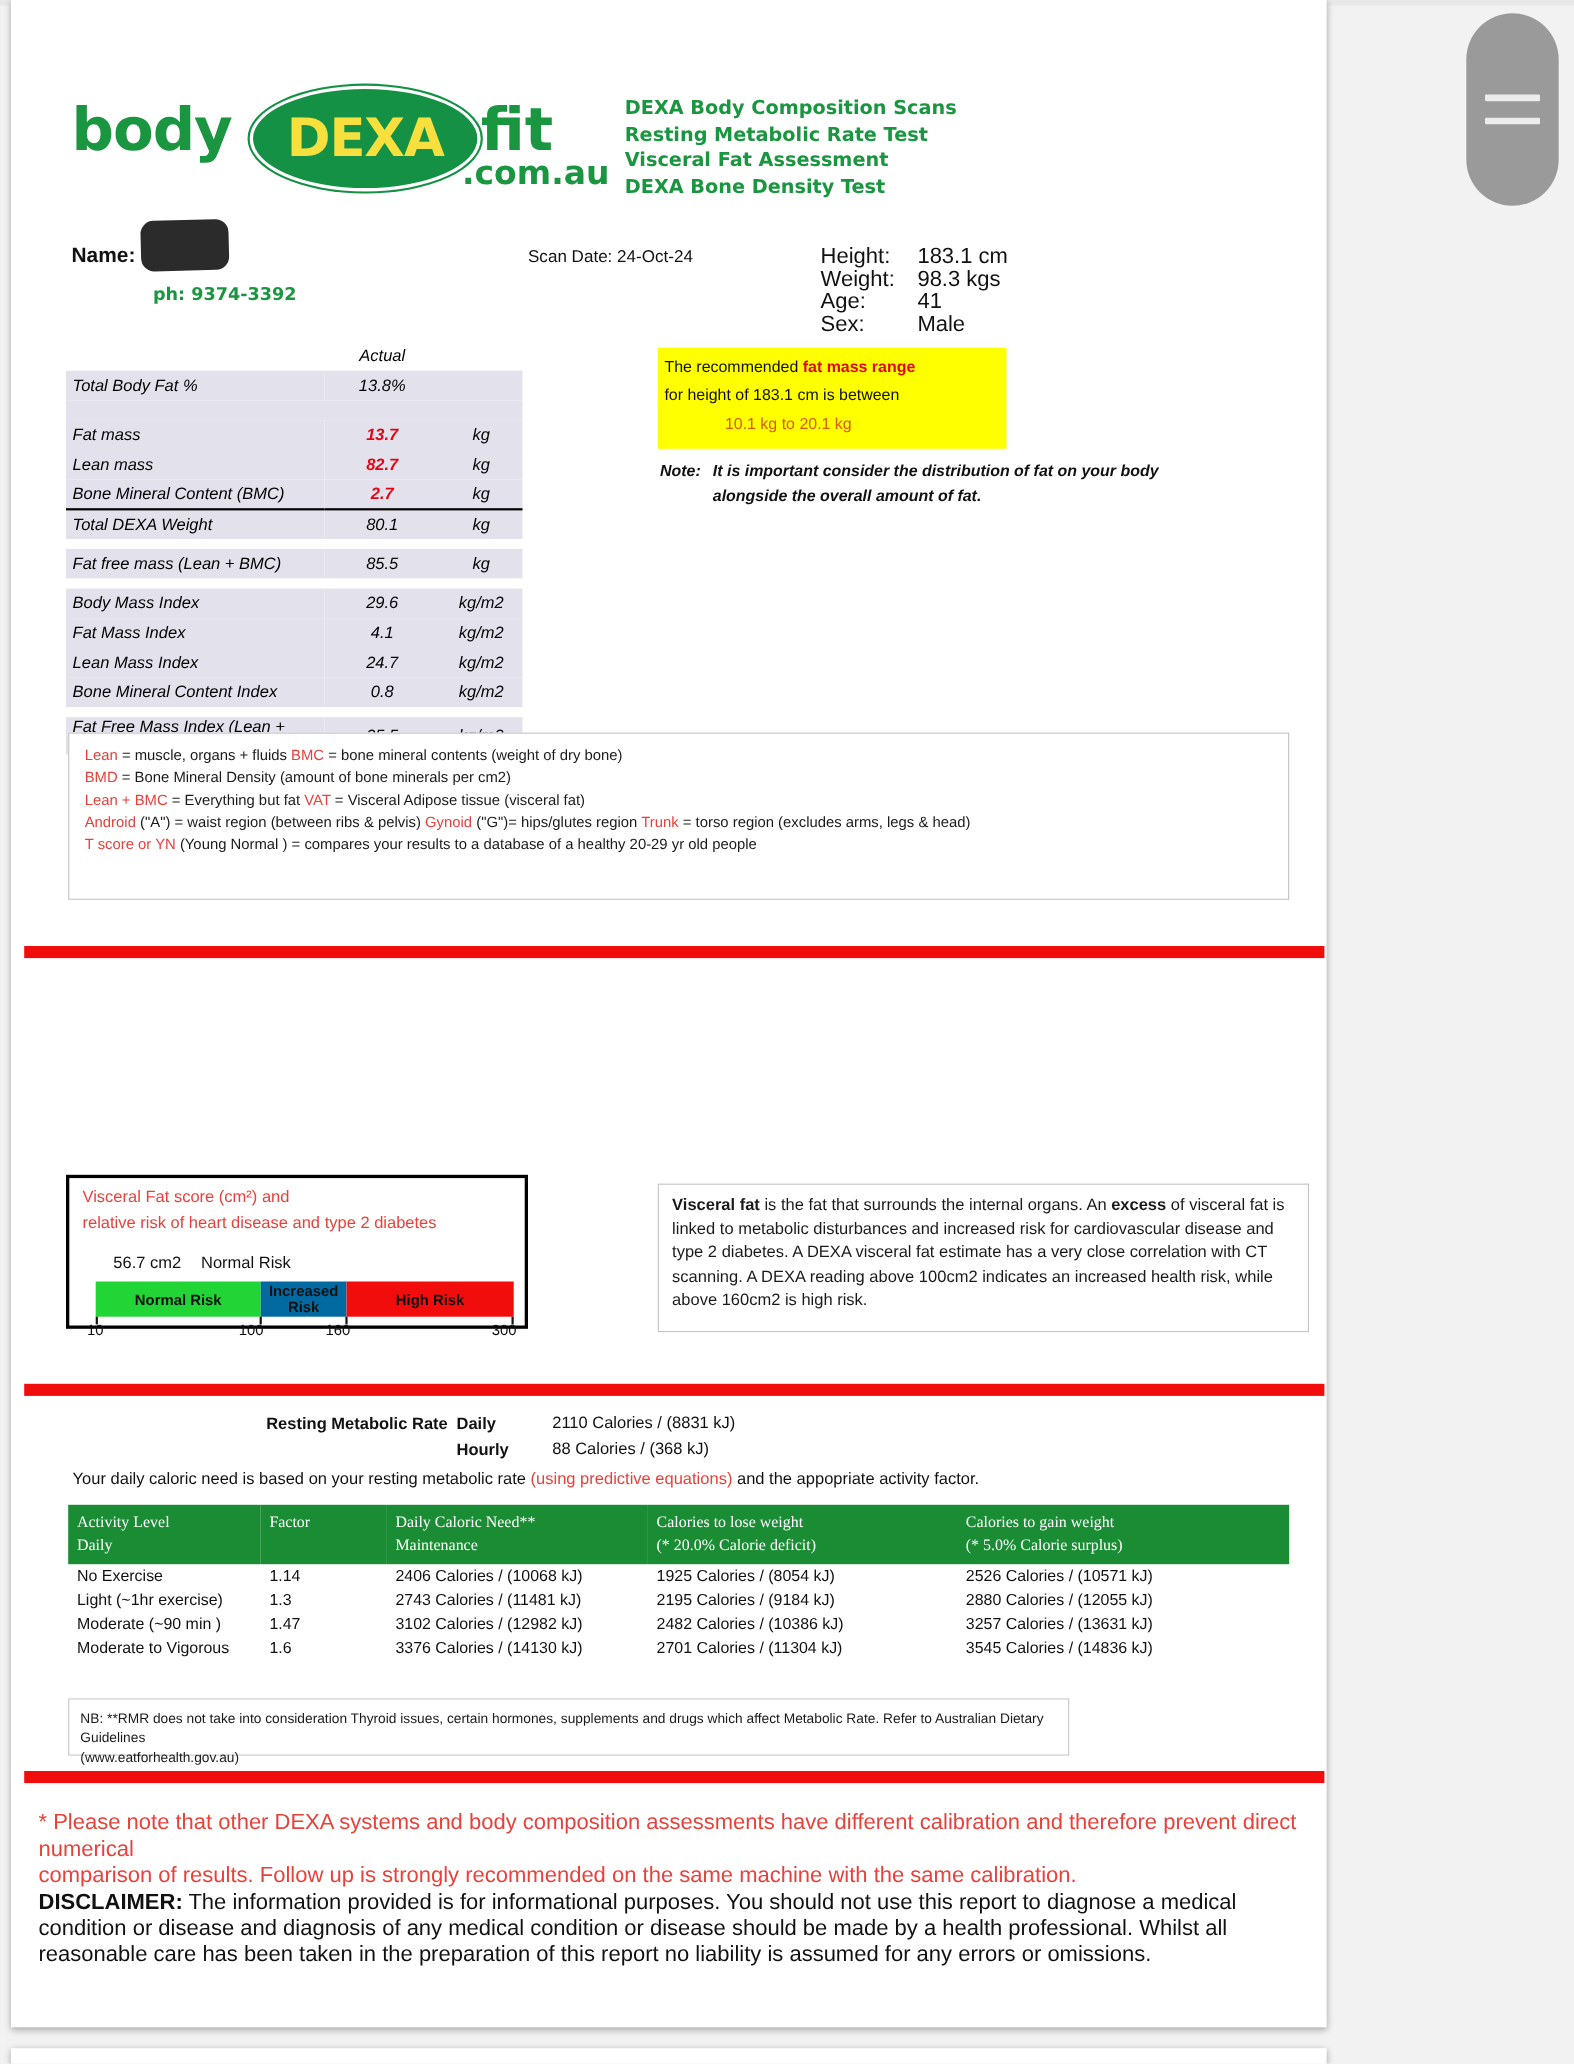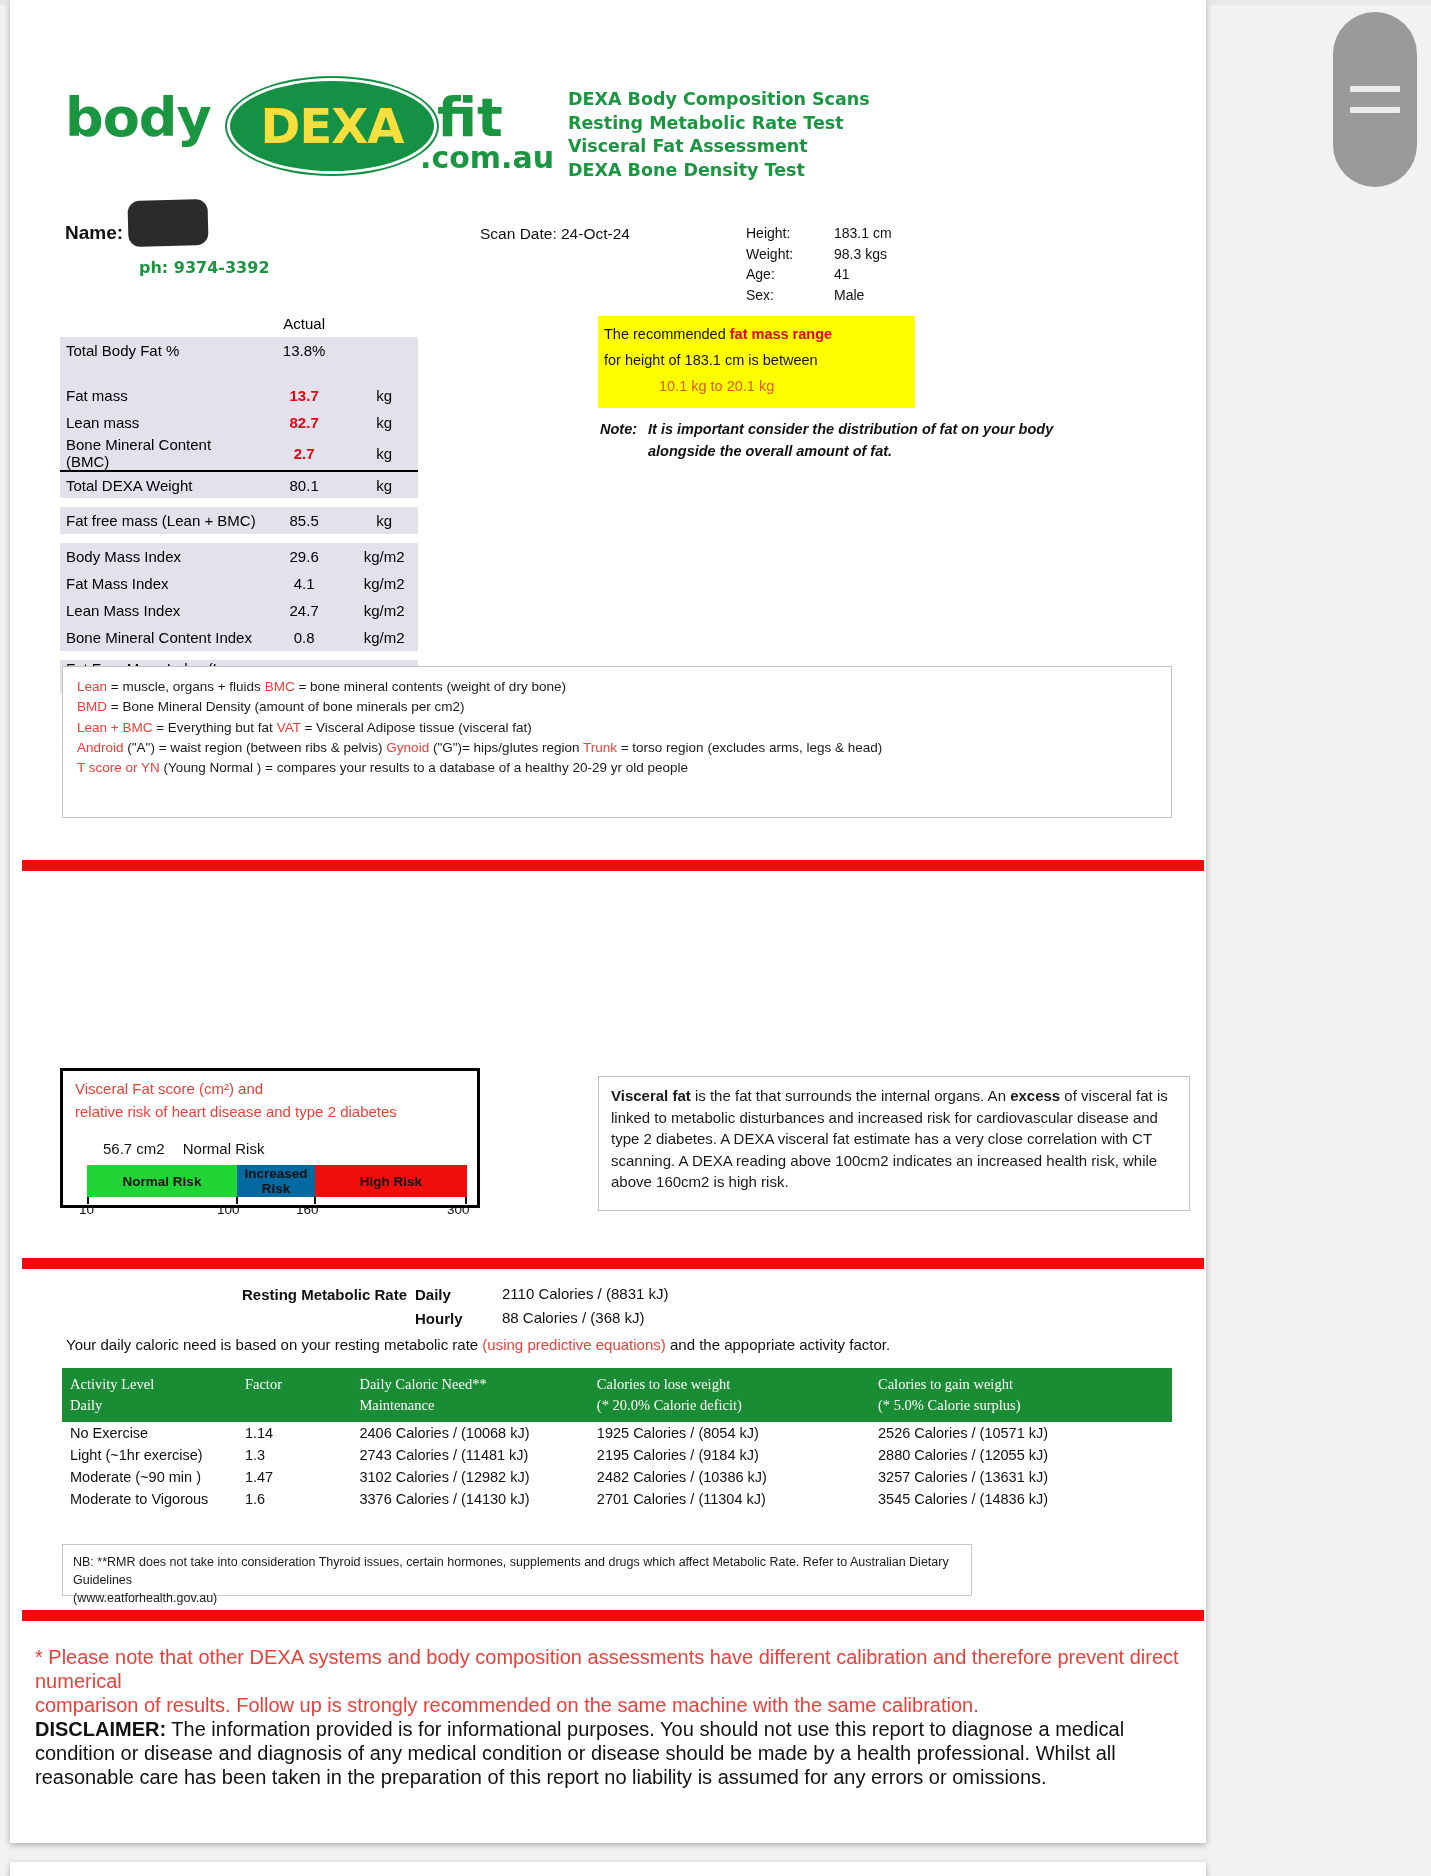--- a/index.html
+++ b/index.html
@@ -102,34 +102,35 @@
     transform: rotate(-1.5deg);
   }
 
   .scan-date {
     position: absolute; left: 470px; top: 225px;
     font-size: 15.5px; color: #111;
   }
 
   .stats {
     position: absolute; left: 736px; top: 223px;
-    font-size: 14px; color: #111;
+    font-size: 20px; color: #111;
     line-height: 20.5px;
   }
   .stats div { display: flex; }
   .stats .lbl { width: 88px; }
 
   
   .body-zone { position: relative; padding: 0 0 0 0; }
 
   .comp-table {
     position: absolute; left: 50px; top: 0px;
-    width: 358px;
+    width: 415px;
     font-size: 15px;
     border-collapse: collapse;
+    font-style: italic;
   }
   .comp-table td { padding: 0; height: 27px; vertical-align: middle; }
   .comp-table .c-label { width: 235px; padding-left: 6px; }
   .comp-table .c-val   { width: 105px; text-align: center; }
   .comp-table .c-unit  { width: 75px; text-align: center; }
   .shade { background: #e3e1ec; }
   .gap-row td { height: 9px; background: #ffffff; }
   .hdr-actual { text-align: center; padding-bottom: 3px; }
   .bold-red { color: #e30613; font-weight: bold; }
   .rule-top { border-top: 2px solid #000; }

